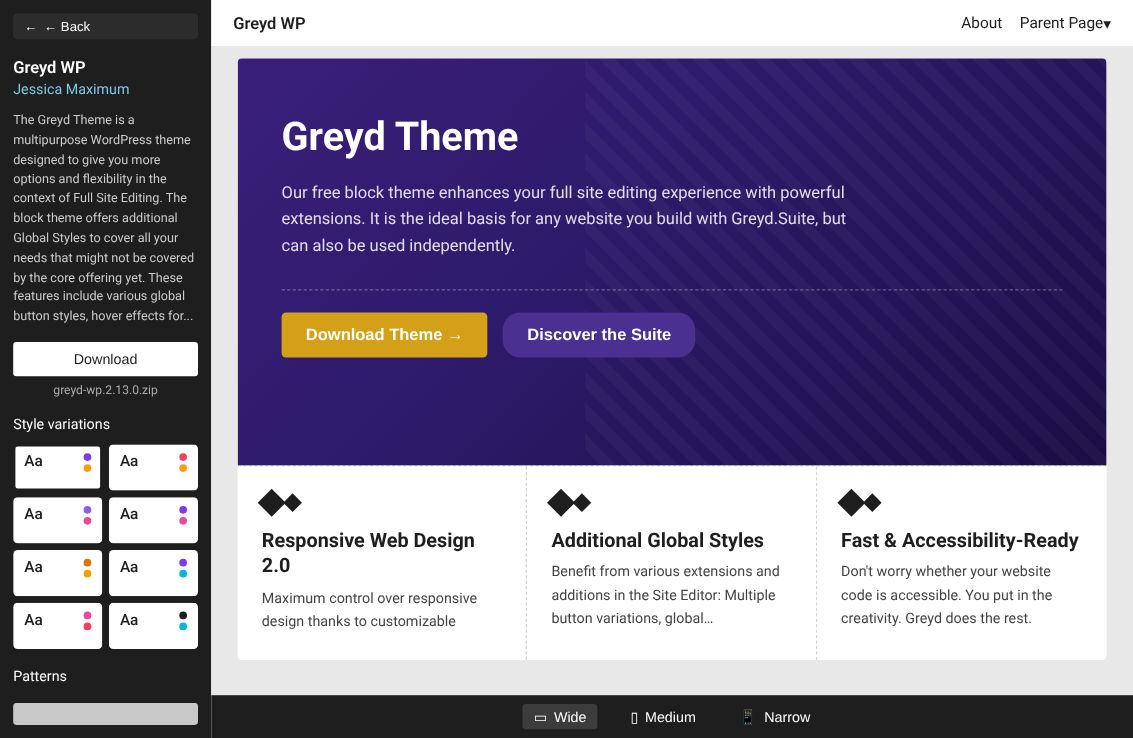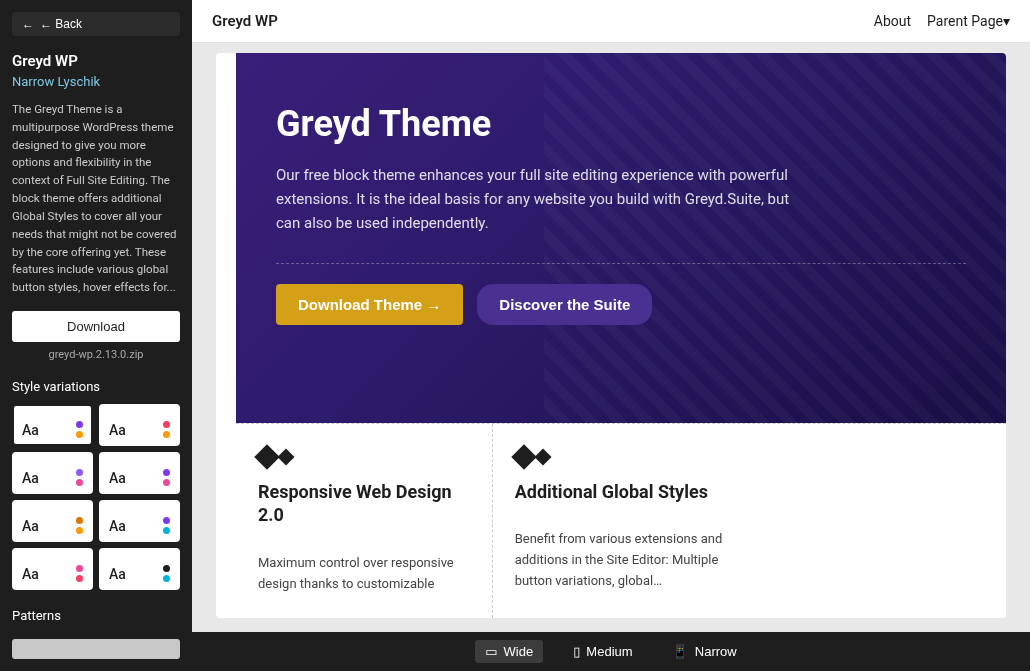--- a/index.html
+++ b/index.html
@@ -75,21 +75,21 @@
       display: grid;
       grid-template-columns: 1fr 1fr;
       gap: 6px;
       margin-bottom: 18px;
     }
     .style-card {
       background: #fff;
       border-radius: 4px;
       padding: 6px 8px;
       display: flex;
-      align-items: flex-end;
+      align-items: flex-start;
       justify-content: space-between;
       cursor: pointer;
       border: 2px solid transparent;
       height: 42px;
     }
     .style-card.active {
       border-color: #1e1e1e;
       outline: 2px solid #1e1e1e;
     }
     .style-card .aa-text {
@@ -159,21 +159,20 @@
       display: flex;
       flex-direction: column;
       align-items: center;
     }
     .preview-frame {
       width: 100%;
       max-width: 790px;
       background: #fff;
       border-radius: 4px;
       overflow: hidden;
-      padding-left: 20px;
     }
 
     
     .hero-banner {
       background: #2d1b6b;
       background: linear-gradient(135deg, #3a1f7a 0%, #2d1b6b 40%, #1a0e45 100%);
       padding: 50px 40px 40px;
       position: relative;
       overflow: hidden;
       min-height: 370px;
@@ -274,21 +273,21 @@
       width: 12px;
       height: 12px;
       background: #1e1e1e;
       transform: rotate(45deg);
       display: inline-block;
     }
     .feature-title {
       font-size: 18px;
       font-weight: 700;
       color: #1e1e1e;
-      margin-bottom: 26px;
+      margin-bottom: 8px;
       line-height: 1.3;
     }
     .feature-desc {
       font-size: 13px;
       color: #444;
       line-height: 1.6;
     }
 
     
     .bottom-toolbar {
@@ -324,21 +323,21 @@
 </head>
 <body>
 
 <div class="sidebar">
   <button class="back-button">
     <span>←</span>
     <span>← Back</span>
   </button>
 
   <div class="sidebar-title">Greyd WP</div>
-  <a class="sidebar-author">Narrow Lyschik</a>
+  <a class="sidebar-author">Jessica Maximum</a>
   <div class="sidebar-description">The Greyd Theme is a multipurpose WordPress theme designed to give you more options and flexibility in the context of Full Site Editing. The block theme offers additional Global Styles to cover all your needs that might not be covered by the core offering yet. These features include various global button styles, hover effects for...</div>
 
   <button class="download-btn">Download</button>
   <div class="download-filename">greyd-wp.2.13.0.zip</div>
 
   <div class="section-label">Style variations</div>
 
   <div class="style-grid">
 
     <div class="style-card active">
@@ -443,20 +442,28 @@
           <div class="feature-desc">Maximum control over responsive design thanks to customizable</div>
         </div>
         <div class="feature-card">
           <div class="feature-icon">
             <span class="diamond-icon"></span>
             <span class="diamond-icon-sm"></span>
           </div>
           <div class="feature-title">Additional Global Styles</div>
           <div class="feature-desc">Benefit from various extensions and additions in the Site Editor: Multiple button variations, global…</div>
         </div>
+        <div class="feature-card">
+          <div class="feature-icon">
+            <span class="diamond-icon"></span>
+            <span class="diamond-icon-sm"></span>
+          </div>
+          <div class="feature-title">Fast &amp; Accessibility-Ready</div>
+          <div class="feature-desc">Don't worry whether your website code is accessible. You put in the creativity. Greyd does the rest.</div>
+        </div>
       </div>
 
     </div>
   </div>
 
   <div class="bottom-toolbar">
     <button class="viewport-btn active">
       <span>▭</span>
       <span>Wide</span>
     </button>

